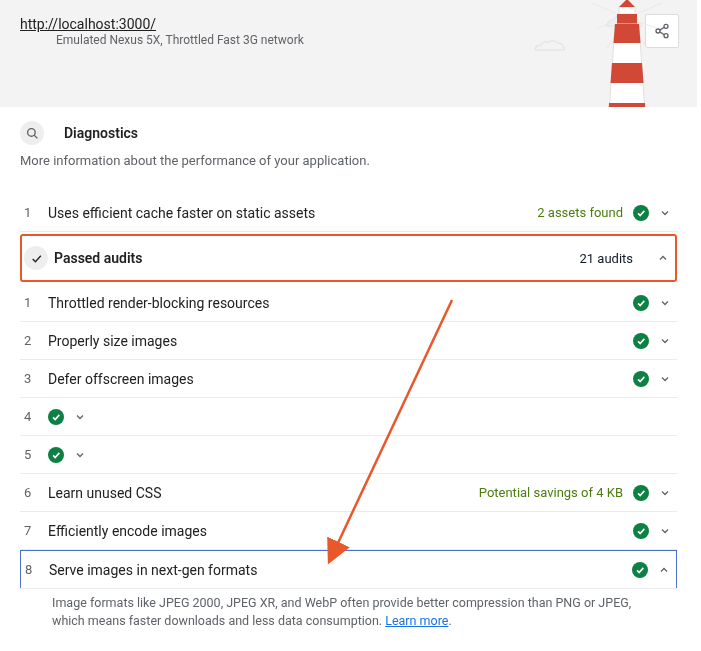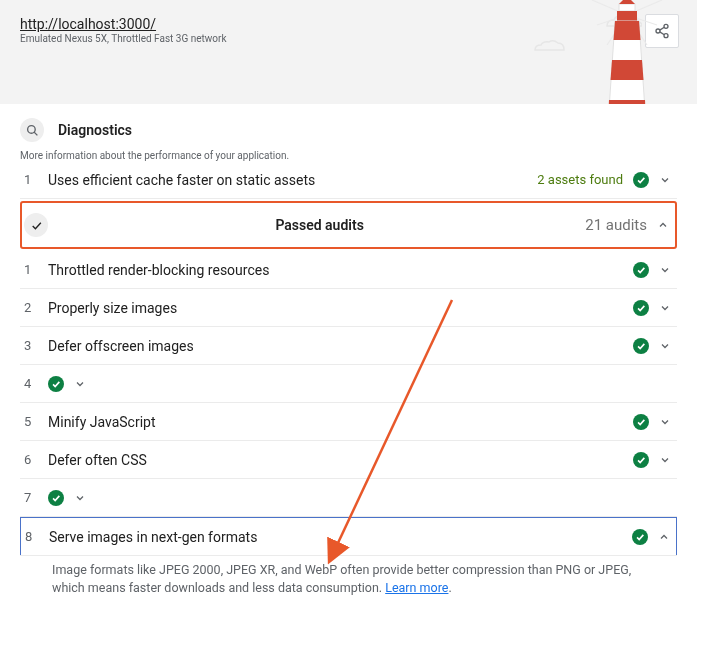--- a/index.html
+++ b/index.html
@@ -1,39 +1,39 @@
 <!DOCTYPE html>
 <html><head>
   <meta charset="utf-8">
   <style>
     * { box-sizing: border-box; margin: 0; padding: 0; }
     body { font-family: -apple-system, BlinkMacSystemFont, "Segoe UI", Roboto, Arial, sans-serif; font-size: 14px; color: #212121; width: 701px; background: #fff; }
     .header { background: #f3f3f3; padding: 16px 20px 60px 20px; position: relative; overflow: hidden; }
     .url { text-decoration: underline; font-size: 14px; color: #212121; }
-    .emulation { color: #5f6368; font-size: 10px; margin-top: 1px; }
+    .emulation { color: #5f6368; font-size: 12px; margin-top: 1px; margin-left: 36px; }
     .share-btn { position: absolute; top: 14px; right: 18px; width: 34px; height: 34px; background: #fff; border: 1px solid #dadce0; display: flex; align-items: center; justify-content: center; border-radius: 2px; cursor: pointer; }
     .lighthouse-decor { position: absolute; right: 10px; bottom: -6px; width: 120px; height: 120px; pointer-events: none; }
     .cloud1 { position: absolute; right: 55px; top: 12px; width: 40px; height: 16px; pointer-events:none; }
     .cloud2 { position: absolute; right: 130px; top: 38px; width: 36px; height: 14px; pointer-events:none; }
     .content { background: #fff; padding: 14px 20px 20px 20px; }
-    .section-header { display: flex; align-items: center; gap: 14px; }
+    .section-header { display: flex; align-items: center; gap: 20px; }
     .section-header .icon-circle { width: 24px; height: 24px; border-radius: 50%; background: #eee; display: flex; align-items: center; justify-content: center; }
     .section-title { font-weight: 600; font-size: 14px; color: #212121; }
-    .section-desc { color: #5f6368; font-size: 10px; margin: 8px 0 0 0; }
+    .section-desc { color: #5f6368; font-size: 13px; margin: 8px 0 26px 0; }
     .row { display: flex; align-items: center; padding: 10px 6px 10px 0; border-bottom: 1px solid #ebebeb; min-height: 38px; }
     .row:last-child { border-bottom: none; }
     .row-num { width: 28px; color: #5f6368; font-size: 13px; text-align: left; padding-left: 4px; }
     .row-label { flex: 1; font-size: 14px; color: #212121; }
     .row-meta { color: #4d7c0f; font-size: 13px; margin-right: 10px; }
     .status-pass { width: 16px; height: 16px; border-radius: 50%; background: #0d8043; display: flex; align-items: center; justify-content: center; margin-right: 10px; flex-shrink:0; }
     .chev { width: 12px; display: flex; align-items: center; justify-content: center; color: #5f6368; cursor: pointer; }
     .passed-header { display: flex; align-items: center; padding: 10px 6px 10px 0; border: 2px solid #e8582a; border-radius: 3px; margin: 2px 0 2px 0; }
     .passed-icon-circle { width: 24px; height: 24px; border-radius: 50%; background: #eee; display: flex; align-items: center; justify-content: center; margin-left: 2px; margin-right: 6px; }
-    .passed-title { font-weight: 600; font-size: 14px; flex: 1; text-align: center; }
-    .passed-count { color: #737373; font-size: 15px; margin-right: 10px; }
+    .passed-title { font-weight: 600; font-size: 14px; flex: 1; }
+    .passed-count { color: #0f172a; font-size: 13px; margin-right: 24px; }
     .row8-box { border: 1px solid #4a72c9; }
     .audit-desc { display: flex; padding: 5px 10px 10px 4px; border-top: 1px solid #ebebeb; }
     .audit-desc .spacer { width: 28px; flex-shrink:0; }
     .audit-desc-text { color: #5f6368; font-size: 12.5px; line-height: 1.45; }
     .audit-desc-text a { color: #1a73e8; text-decoration: underline; cursor: pointer; }
     svg { display: block; }
     .annotation-arrow { position: absolute; pointer-events: none; }
   </style>
 </head>
 <body>
@@ -172,48 +172,49 @@
             </svg>
           </div>
           <div class="chev">
             <svg width="12" height="12" viewBox="0 0 24 24" fill="none" stroke="#5f6368" stroke-width="2.5">
               <polyline points="6,9 12,15 18,9"></polyline>
             </svg>
           </div>
         </div>
         <div class="row">
           <div class="row-num">5</div>
-          <div class="row-label">Minify JavaScript</div>
           <div class="status-pass">
             <svg width="10" height="10" viewBox="0 0 24 24" fill="none" stroke="#fff" stroke-width="4">
               <polyline points="5,13 10,18 20,7"></polyline>
             </svg>
           </div>
           <div class="chev">
             <svg width="12" height="12" viewBox="0 0 24 24" fill="none" stroke="#5f6368" stroke-width="2.5">
               <polyline points="6,9 12,15 18,9"></polyline>
             </svg>
           </div>
         </div>
         <div class="row">
           <div class="row-num">6</div>
-          <div class="row-label">Defer often CSS</div>
+          <div class="row-label">Learn unused CSS</div>
+          <div class="row-meta">Potential savings of 4 KB</div>
           <div class="status-pass">
             <svg width="10" height="10" viewBox="0 0 24 24" fill="none" stroke="#fff" stroke-width="4">
               <polyline points="5,13 10,18 20,7"></polyline>
             </svg>
           </div>
           <div class="chev">
             <svg width="12" height="12" viewBox="0 0 24 24" fill="none" stroke="#5f6368" stroke-width="2.5">
               <polyline points="6,9 12,15 18,9"></polyline>
             </svg>
           </div>
         </div>
         <div class="row">
           <div class="row-num">7</div>
+          <div class="row-label">Efficiently encode images</div>
           <div class="status-pass">
             <svg width="10" height="10" viewBox="0 0 24 24" fill="none" stroke="#fff" stroke-width="4">
               <polyline points="5,13 10,18 20,7"></polyline>
             </svg>
           </div>
           <div class="chev">
             <svg width="12" height="12" viewBox="0 0 24 24" fill="none" stroke="#5f6368" stroke-width="2.5">
               <polyline points="6,9 12,15 18,9"></polyline>
             </svg>
           </div>

